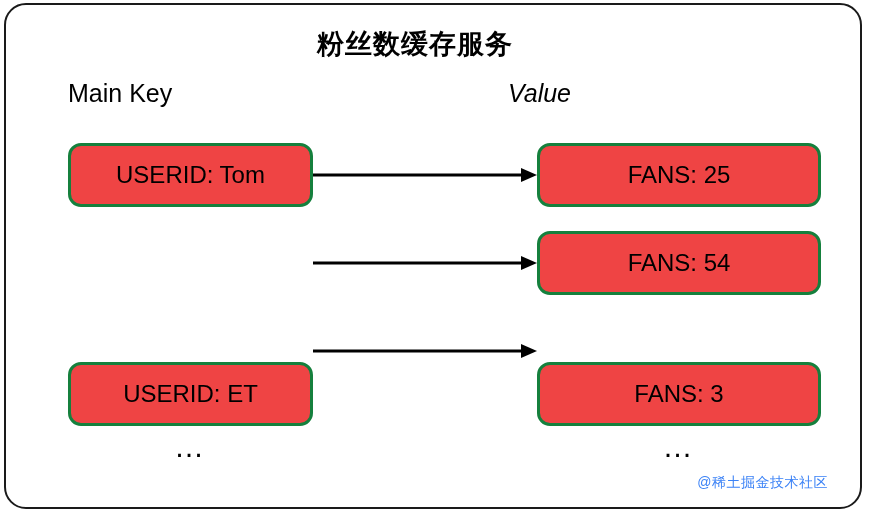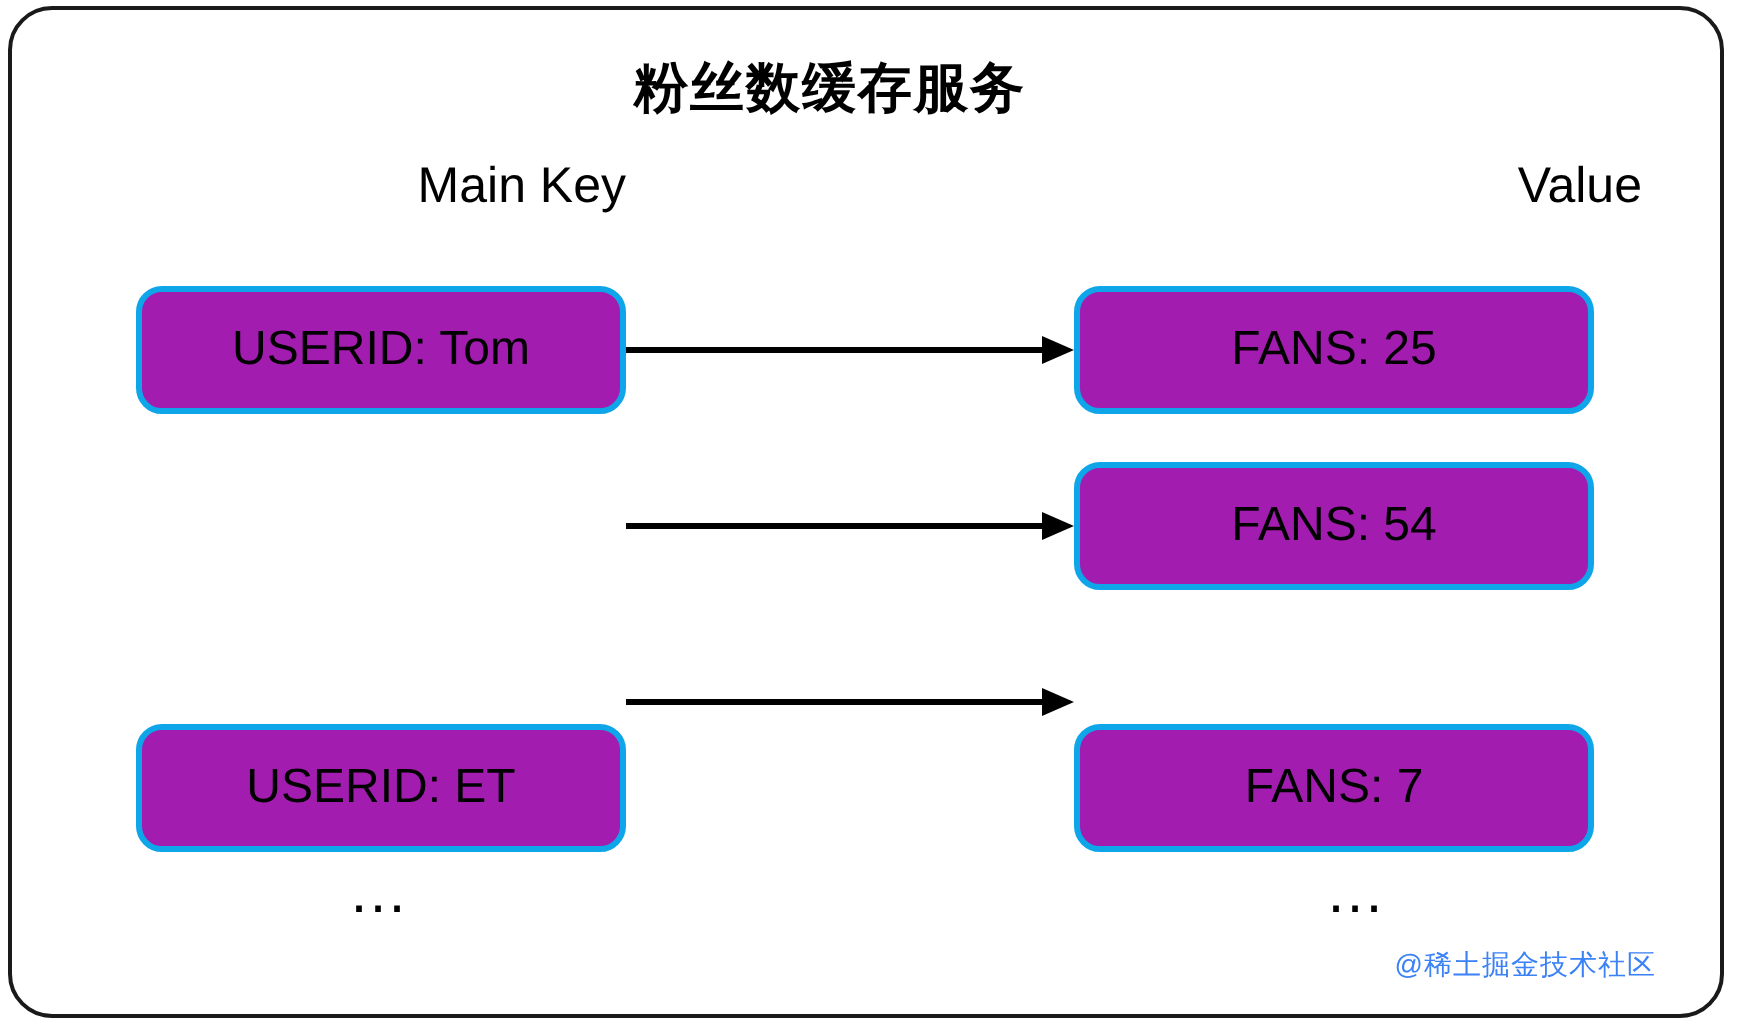--- a/index.html
+++ b/index.html
@@ -36,54 +36,55 @@
     text-align: center;
     font-size: 27px;
     font-weight: bold;
     color: #000000;
     letter-spacing: 1px;
     white-space: nowrap;
   }
   .col-header {
     position: absolute;
     top: 79px;
-    text-align: right;
+    text-align: left;
     font-size: 25px;
     color: #000000;
     white-space: nowrap;
   }
   .col-header.key-col {
     left: 68px;
     width: 245px;
   }
   .col-header.value-col {
-    left: 537px;
+    left: 508px;
     width: 284px;
+    font-style: italic;
   }
   .node-box {
     position: absolute;
     box-sizing: border-box;
-    background: #a21caf;
-    border: 3px solid #0ea5e9;
+    background: #ef4444;
+    border: 3px solid #15803d;
     border-radius: 13px;
     display: flex;
     align-items: center;
     justify-content: center;
     font-size: 24px;
     color: #000000;
     white-space: nowrap;
   }
   .node-box.key-box {
     left: 68px;
     width: 245px;
     height: 64px;
   }
   .node-box.value-box {
     left: 537px;
-    width: 260px;
+    width: 284px;
     height: 64px;
   }
   .row-1 { top: 143px; }
   .row-2 { top: 231px; }
   .row-3 { top: 319px; margin-top: 43px; }
 
   .arrow {
     position: absolute;
     left: 313px;
     width: 224px;
@@ -150,20 +151,20 @@
   </div>
   <div class="node-box value-box row-2">FANS: 54</div>
 
   <div class="node-box key-box row-3">USERID: ET</div>
   <div class="arrow arrow-3">
     <svg width="224" height="16" viewBox="0 0 224 16" xmlns="http://www.w3.org/2000/svg">
       <line x1="0" y1="8" x2="210" y2="8" stroke="#000000" stroke-width="3"></line>
       <polygon points="208,1 224,8 208,15" fill="#000000"></polygon>
     </svg>
   </div>
-  <div class="node-box value-box row-3">FANS: 7</div>
+  <div class="node-box value-box row-3">FANS: 3</div>
 
   <div class="ellipsis key-col">…</div>
   <div class="ellipsis value-col">…</div>
 
   <div class="watermark">@稀土掘金技术社区</div>
 
 </div>
 
 </body></html>

